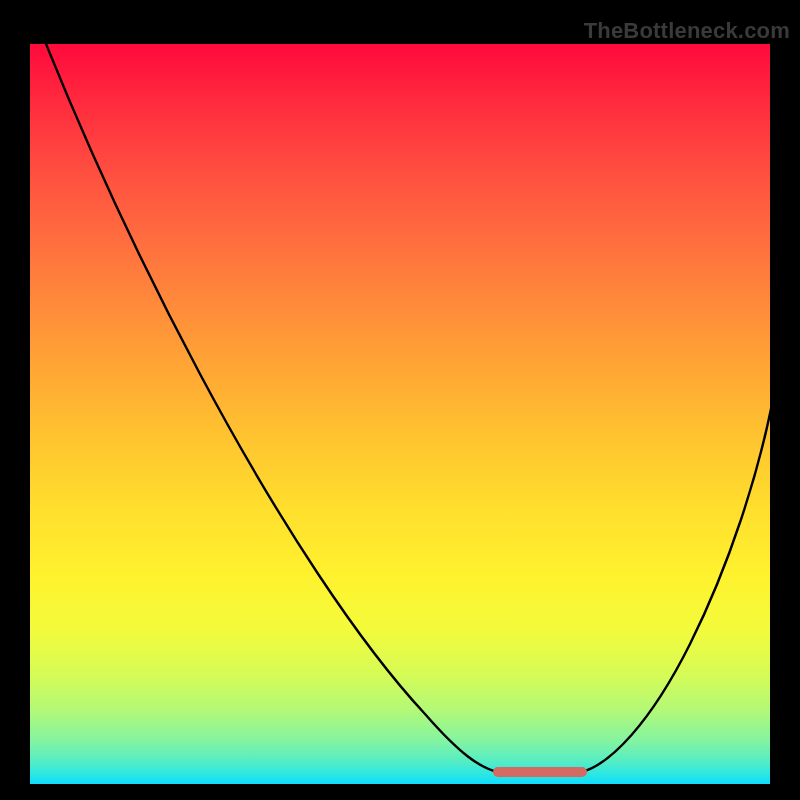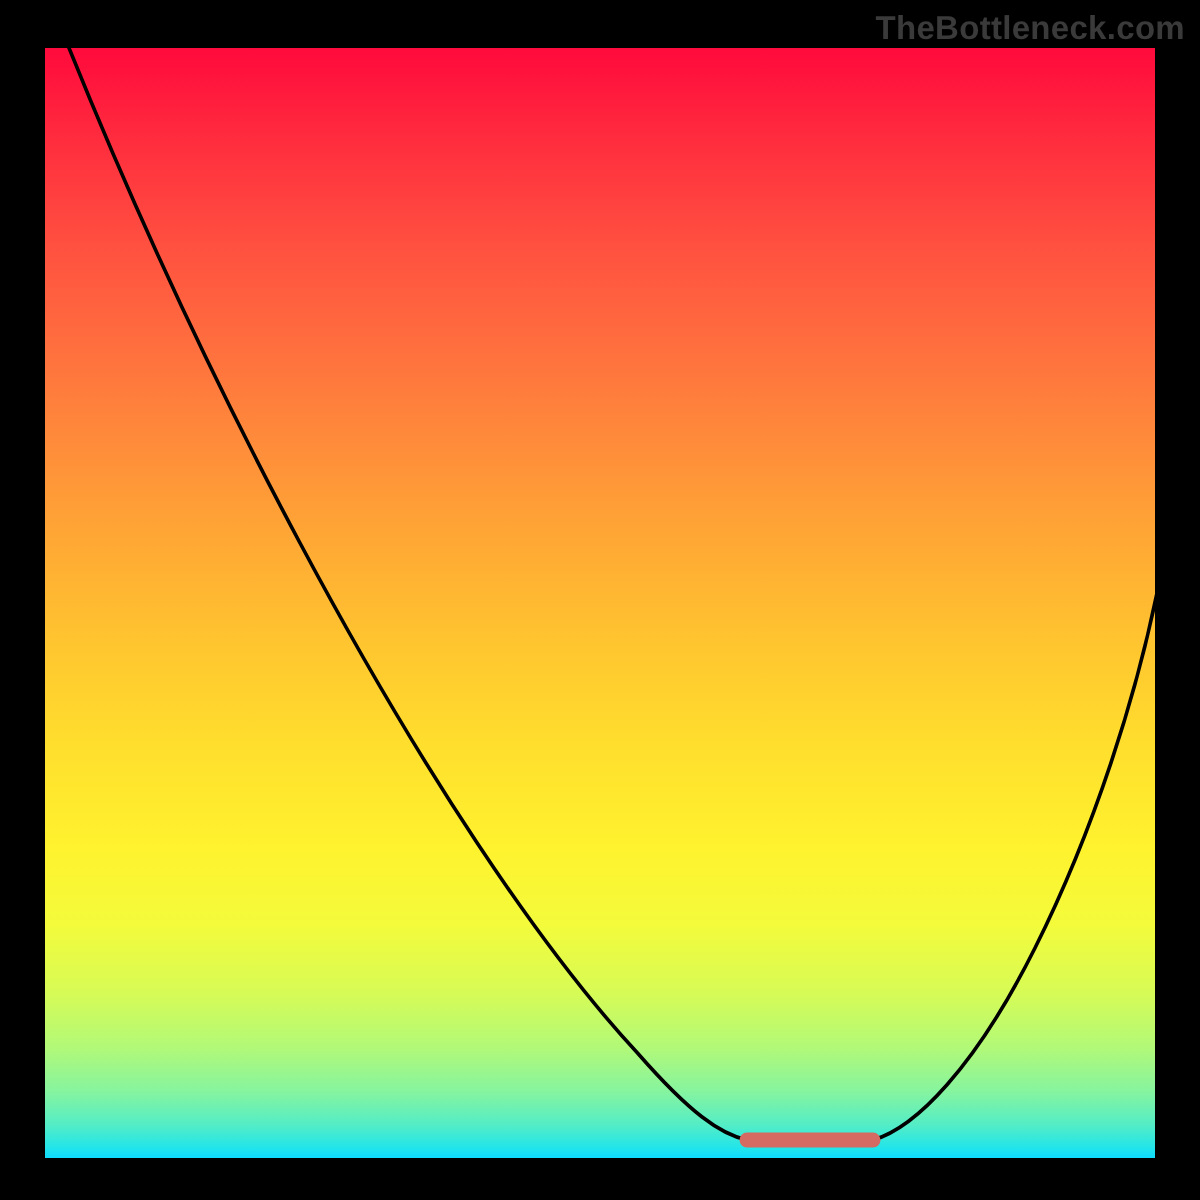--- a/index.html
+++ b/index.html
@@ -2,20 +2,21 @@
 <html><head>
 <meta charset="utf-8">
 <style>
   * { margin: 0; padding: 0; box-sizing: border-box; }
   html, body { width: 800px; height: 800px; background: #000; overflow: hidden; }
   .container {
     position: relative;
     width: 800px;
     height: 700px;
     background: #000;
+    margin-top: 12px;
   }
   .watermark {
     position: absolute;
     top: 6px;
     right: 10px;
     font-family: Arial, Helvetica, sans-serif;
     font-size: 22px;
     font-weight: 600;
     color: #3a3a3a;
     z-index: 10;

